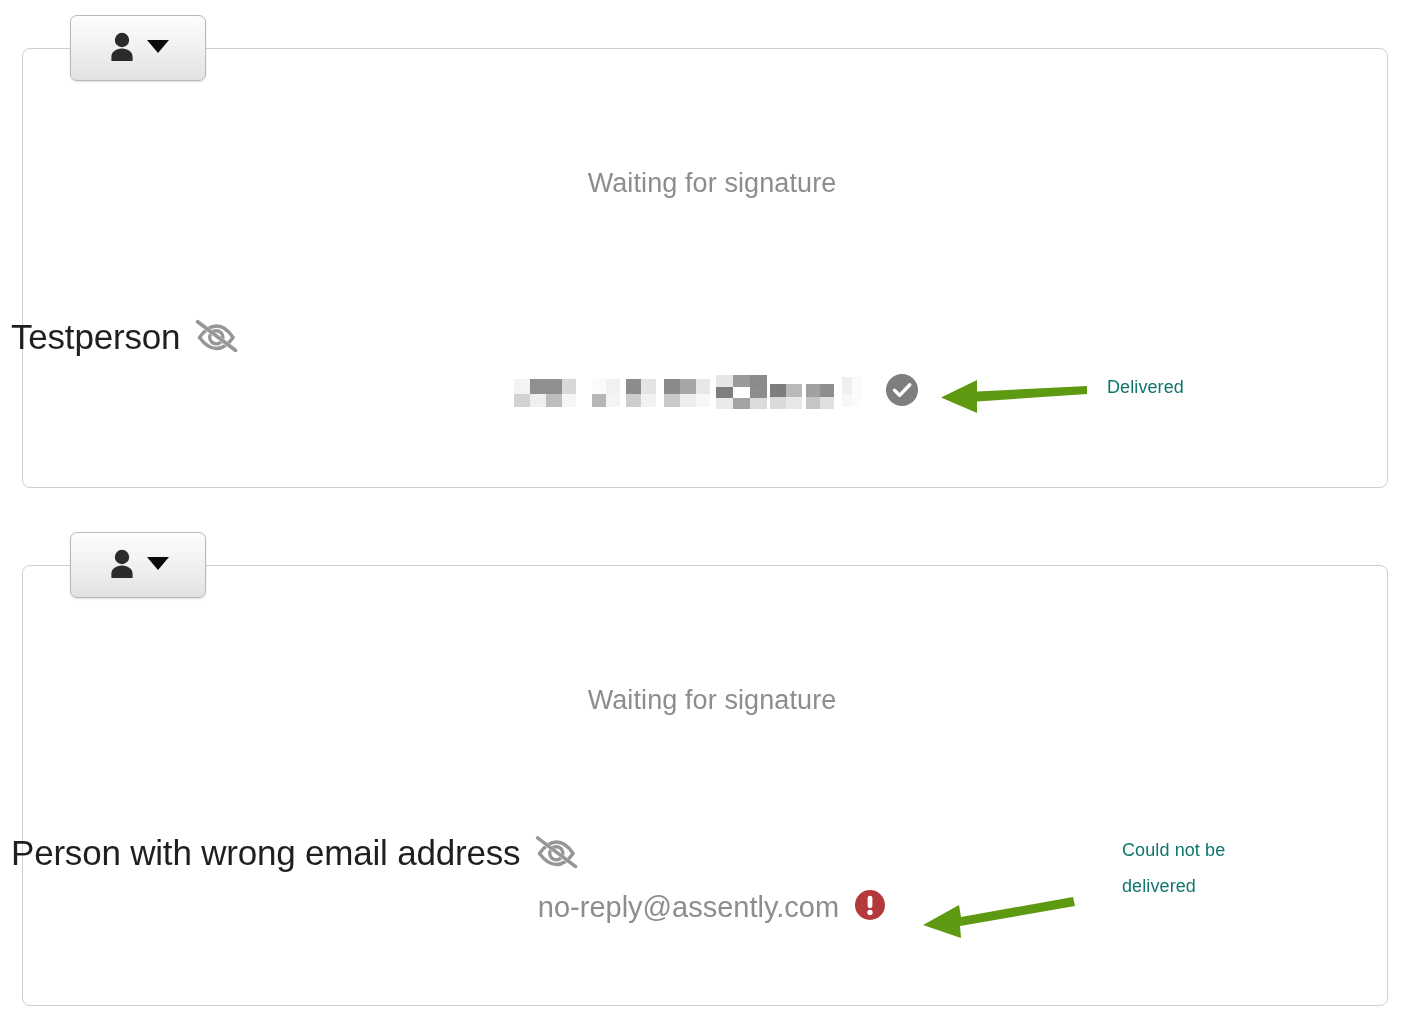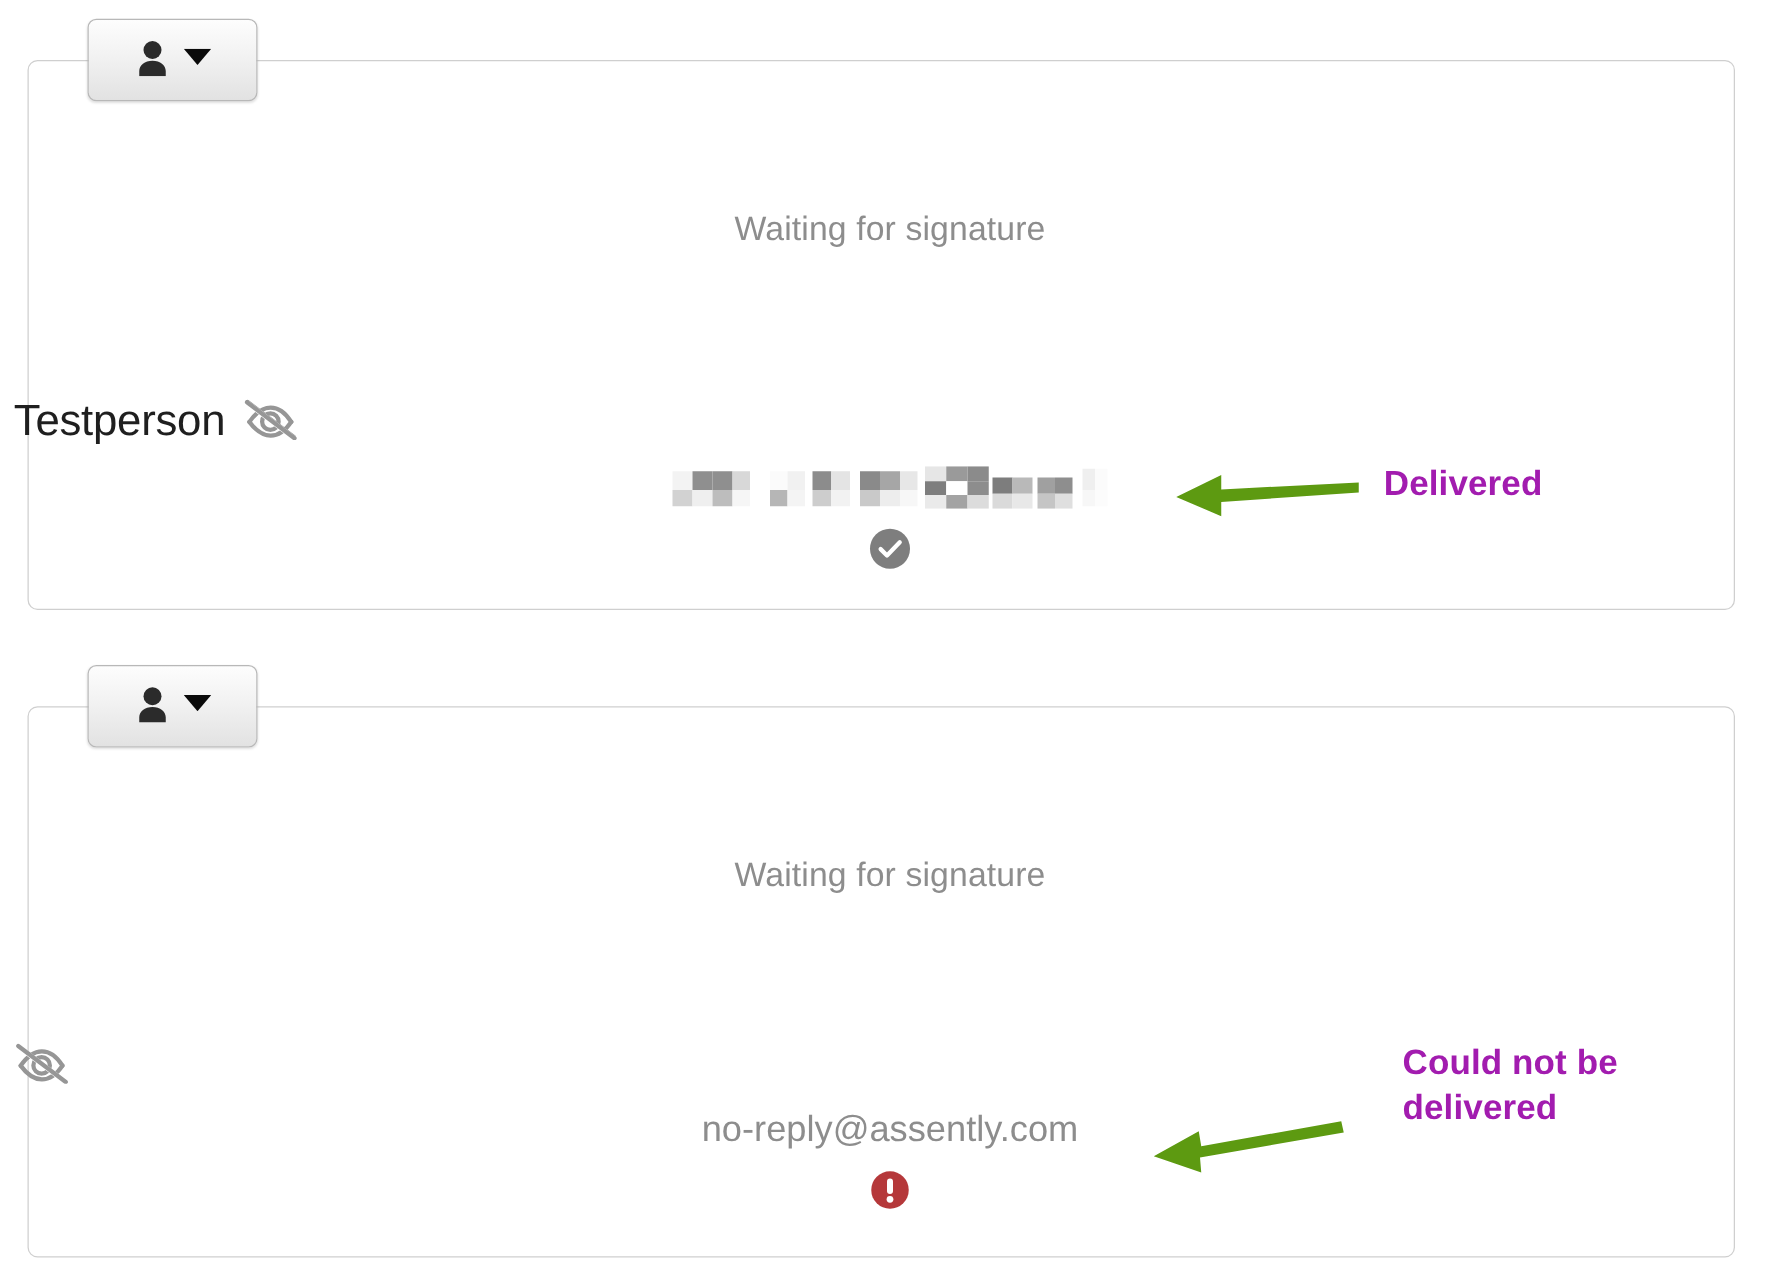--- a/index.html
+++ b/index.html
@@ -75,21 +75,20 @@
     letter-spacing: -0.2px;
   }
   .eye-off-icon { display: block; flex: none; }
 
   .recipient-email-row {
     display: flex;
     align-items: center;
     justify-content: center;
     gap: 15px;
     white-space: nowrap;
-    flex-direction: column;
   }
   .recipient-email {
     color: #8d8d8d;
     font-size: 29px;
   }
   .status-icon { display: block; flex: none; }
 
   
   .redacted-email {
     width: 364px;
@@ -97,23 +96,23 @@
     display: block;
   }
 
   
   .annotation-arrow {
     position: absolute;
     pointer-events: none;
   }
   .annotation-label {
     position: absolute;
-    color: #a21caf;
-    font-size: 28px;
-    font-weight: bold;
+    color: #0f766e;
+    font-size: 18px;
+    font-weight: normal;
     line-height: 36px;
     letter-spacing: 0.1px;
     white-space: pre-line;
     text-shadow:
        2px  0   0 #fff, -2px  0   0 #fff,
        0    2px 0 #fff,  0   -2px 0 #fff,
        2px  2px 0 #fff, -2px  2px 0 #fff,
        2px -2px 0 #fff, -2px -2px 0 #fff,
        3px  1px 0 #fff, -3px  1px 0 #fff;
     pointer-events: none;
@@ -243,20 +242,21 @@
     </svg>
   </span>
 </div>
 
 <div class="card-body" style="top:685px;">
   <span class="waiting-label">Waiting for signature</span>
 </div>
 
 <div class="card-body" style="top:833px;">
   <div class="recipient-name-row">
+    <span class="recipient-name">Person with wrong email address</span>
     <span class="eye-off-icon">
       <svg width="44" height="34" viewBox="0 0 44 34" aria-hidden="true">
         <g fill="none" stroke="#969696" stroke-width="3.4" stroke-linecap="round">
           <path d="M5.5 19.5 C11 11.5 16.5 8 22.5 8 C28.5 8 34 11.5 39 19.5"></path>
           <path d="M5.5 19.5 C11 27 16.5 30.5 22.5 30.5 C28.5 30.5 34 27 39 19.5"></path>
           <circle cx="22.3" cy="19.3" r="6.6"></circle>
         </g>
         <path d="M2.4 5.6 L42.6 36 L45 33 L4.8 2.6 Z" fill="#ffffff"></path>
         <path d="M3.6 3.8 L41.6 32.6" stroke="#969696" stroke-width="3.4" stroke-linecap="round" fill="none"></path>
       </svg>

